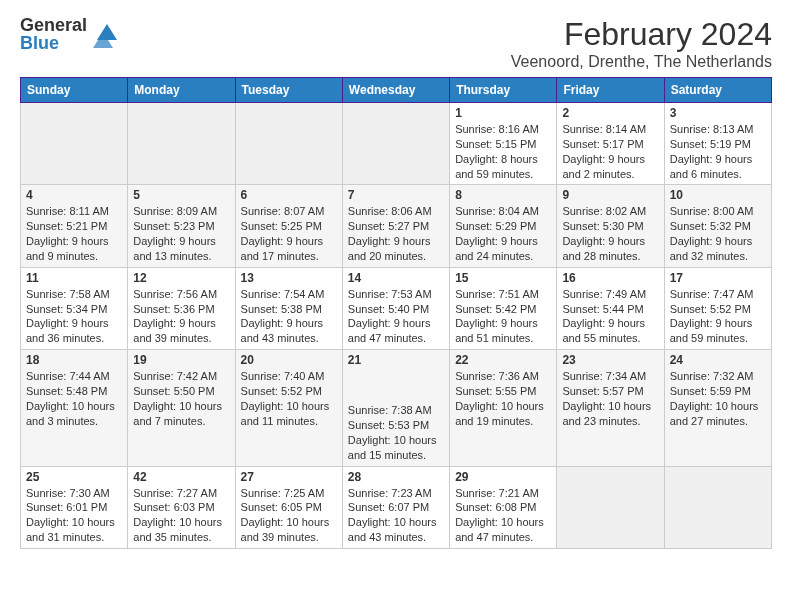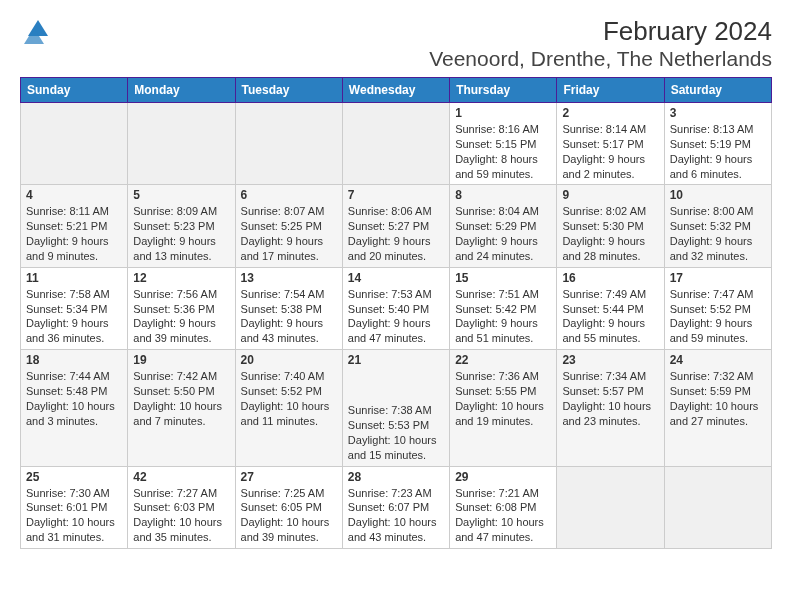--- a/index.html
+++ b/index.html
@@ -37,26 +37,26 @@
     .logo-text span:last-child { color: #2a7fc1; }
     .logo-icon {
       width: 28px;
       height: 28px;
       margin-left: 4px;
     }
     .title-block {
       text-align: right;
     }
     .main-title {
-      font-size: 26px;
+      font-size: 32px;
       font-weight: normal;
       color: #333;
     }
     .subtitle {
-      font-size: 21px;
+      font-size: 16px;
       color: #444;
     }
     .calendar {
       width: 100%;
       border-collapse: collapse;
       font-size: 11px;
     }
     .calendar thead th {
       background: #2a7fc1;
       color: #fff;
@@ -97,20 +97,24 @@
     td.empty-cell {
       background: #f0f0f0 !important;
     }
   </style>
 </head>
 <body>
 
 <div class="page">
   <div class="header">
     <div class="logo">
+      <div class="logo-text">
+        <span>General</span>
+        <span>Blue</span>
+      </div>
       <svg class="logo-icon" viewBox="0 0 28 28">
         <polygon points="4,20 14,4 24,20" fill="#2a7fc1"></polygon>
         <polygon points="0,28 10,12 20,28" fill="#2a7fc1" opacity="0.7"></polygon>
       </svg>
     </div>
     <div class="title-block">
       <div class="main-title">February 2024</div>
       <div class="subtitle">Veenoord, Drenthe, The Netherlands</div>
     </div>
   </div>

